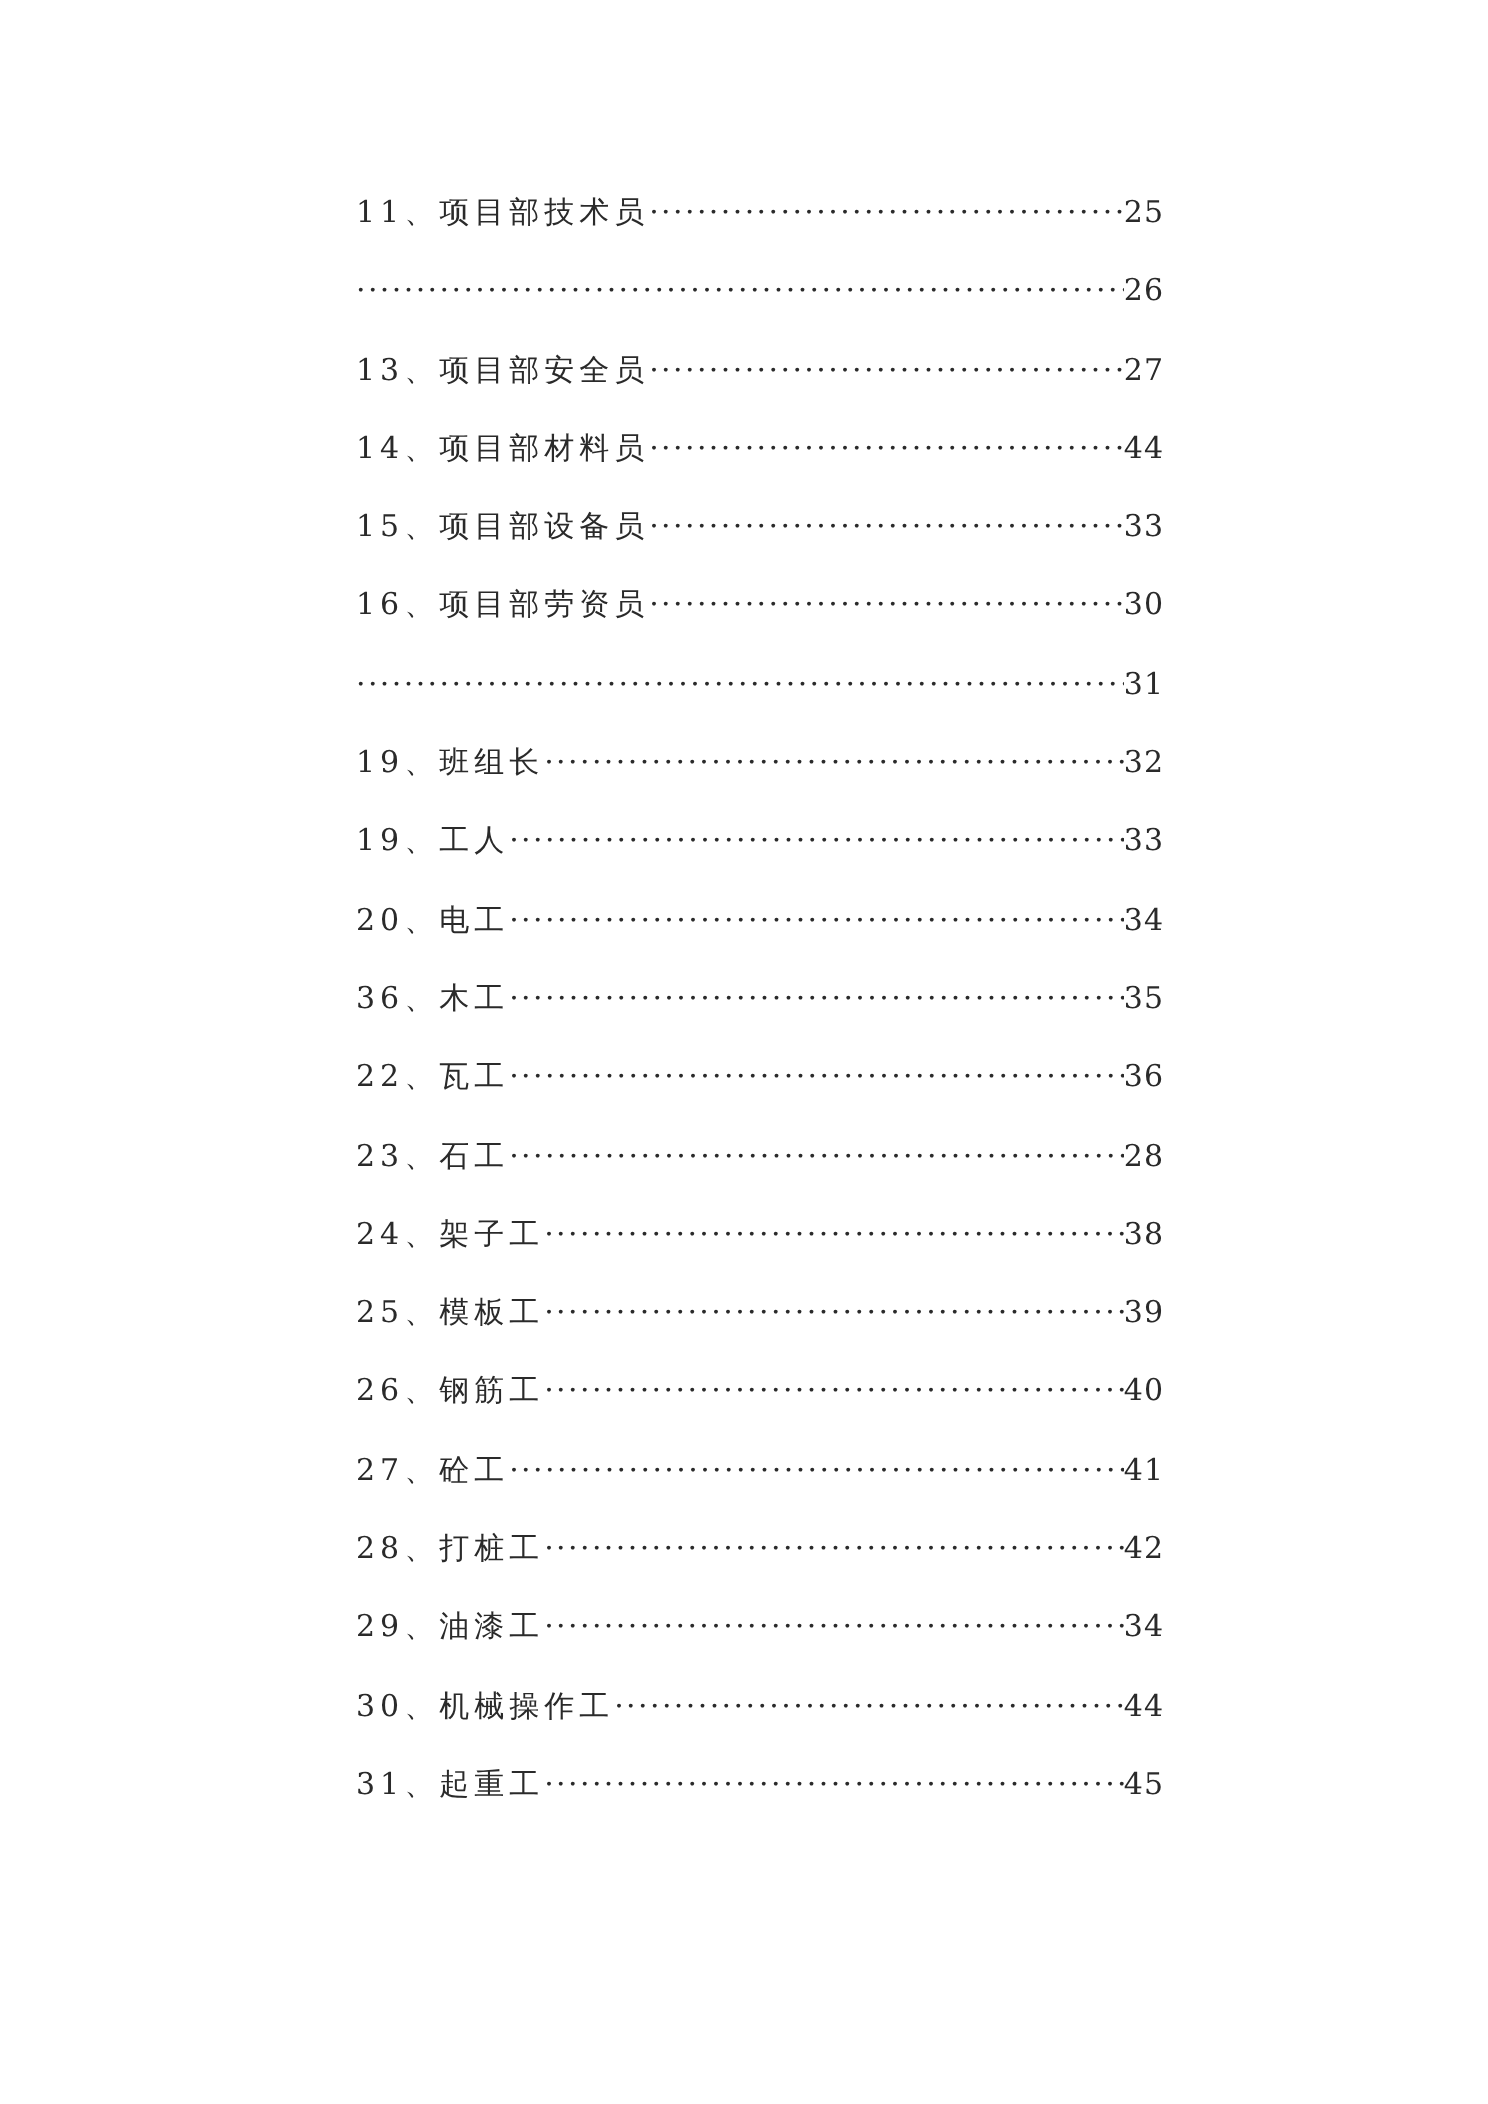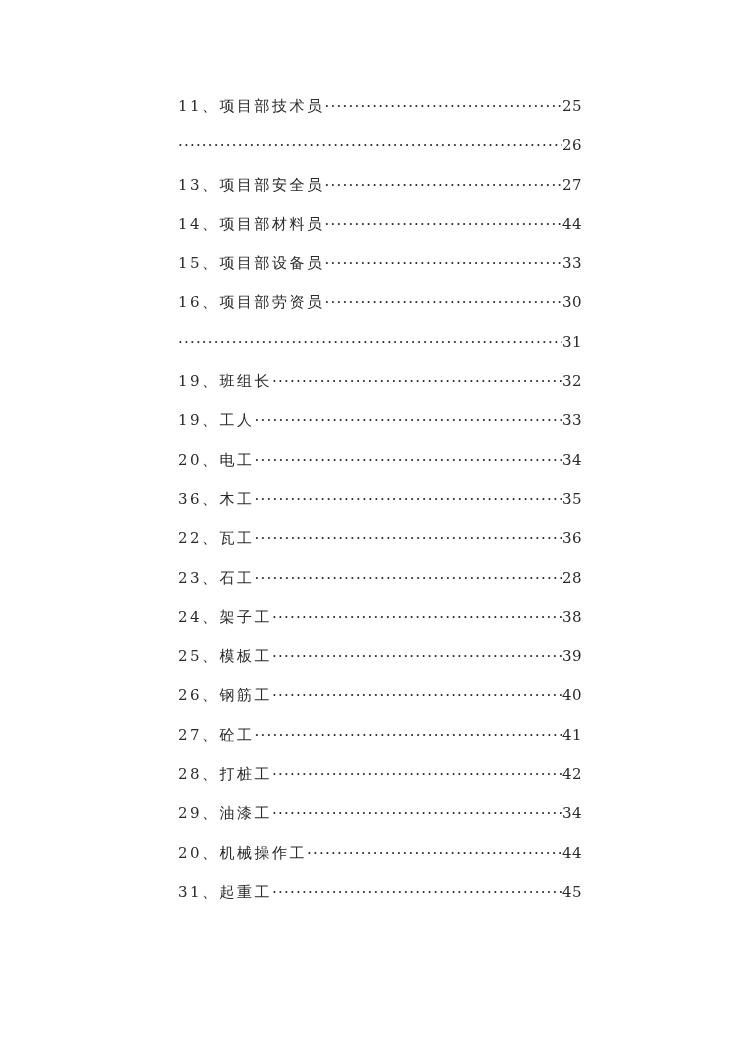--- a/index.html
+++ b/index.html
@@ -148,21 +148,21 @@
       <span class="label">28、打桩工</span>
       <span class="leader"></span>
       <span class="pagenum">42</span>
     </div>
     <div class="row">
       <span class="label">29、油漆工</span>
       <span class="leader"></span>
       <span class="pagenum">34</span>
     </div>
     <div class="row">
-      <span class="label">20、机械操作工</span>
+      <span class="label">30、机械操作工</span>
       <span class="leader"></span>
       <span class="pagenum">44</span>
     </div>
     <div class="row">
       <span class="label">31、起重工</span>
       <span class="leader"></span>
       <span class="pagenum">45</span>
     </div>
 
   </div>

